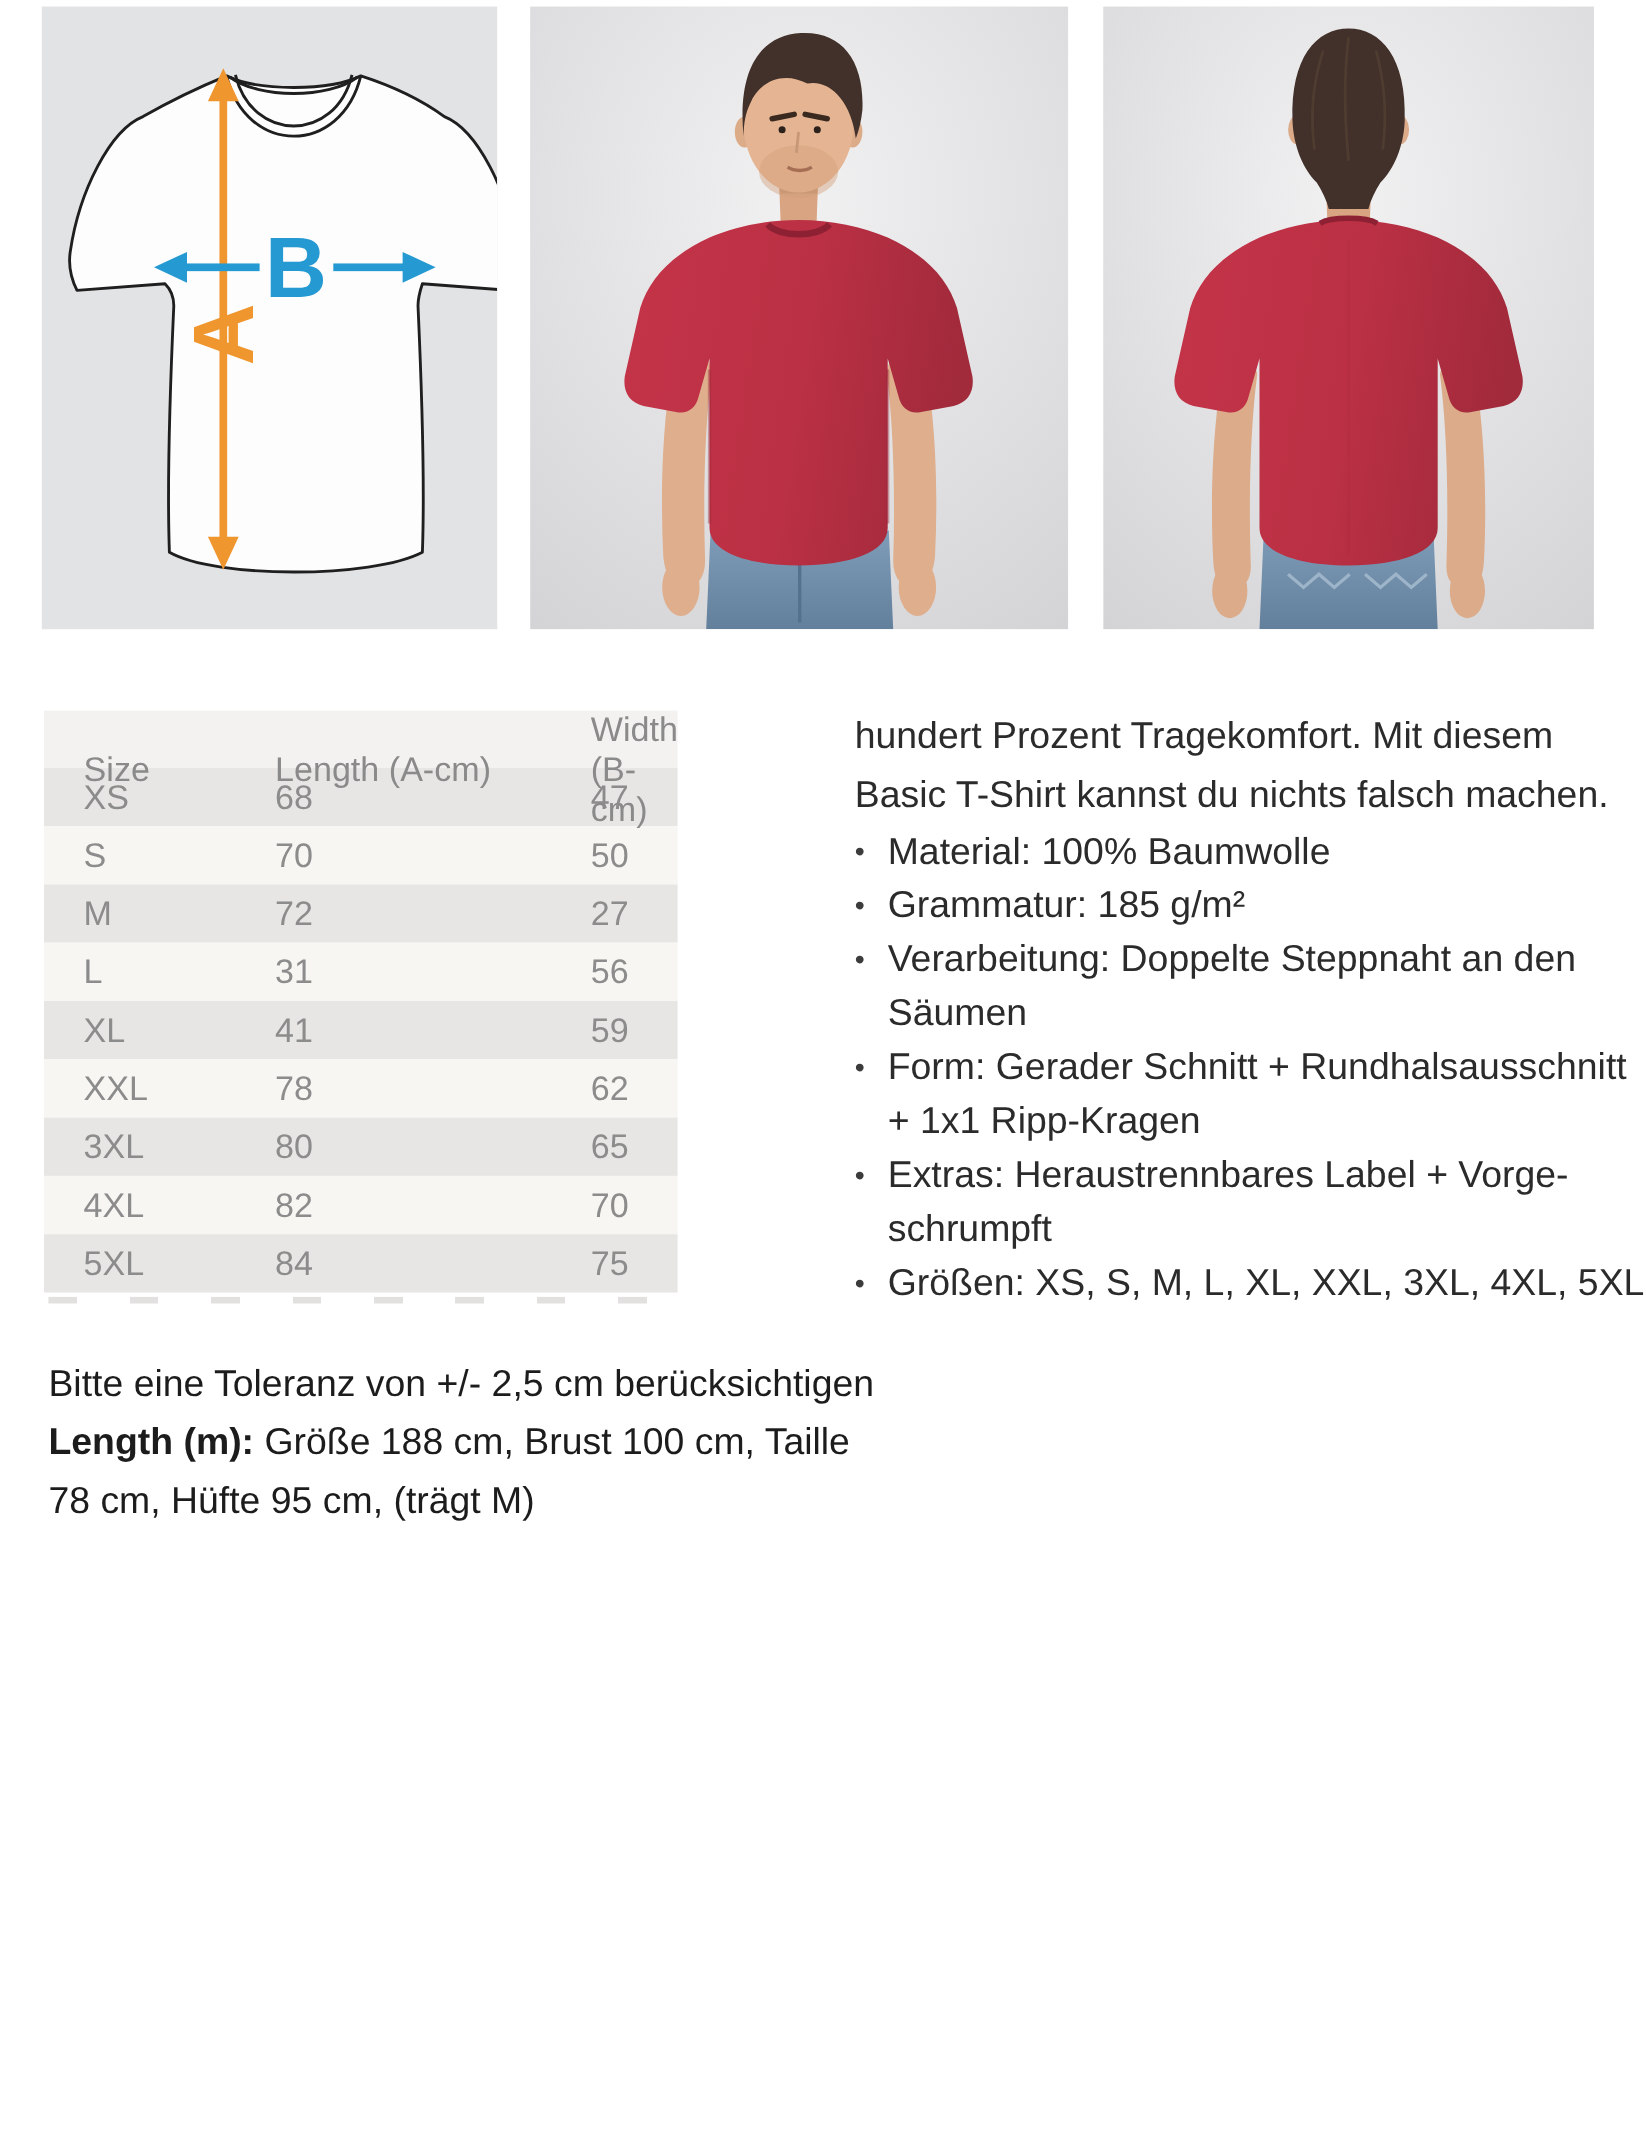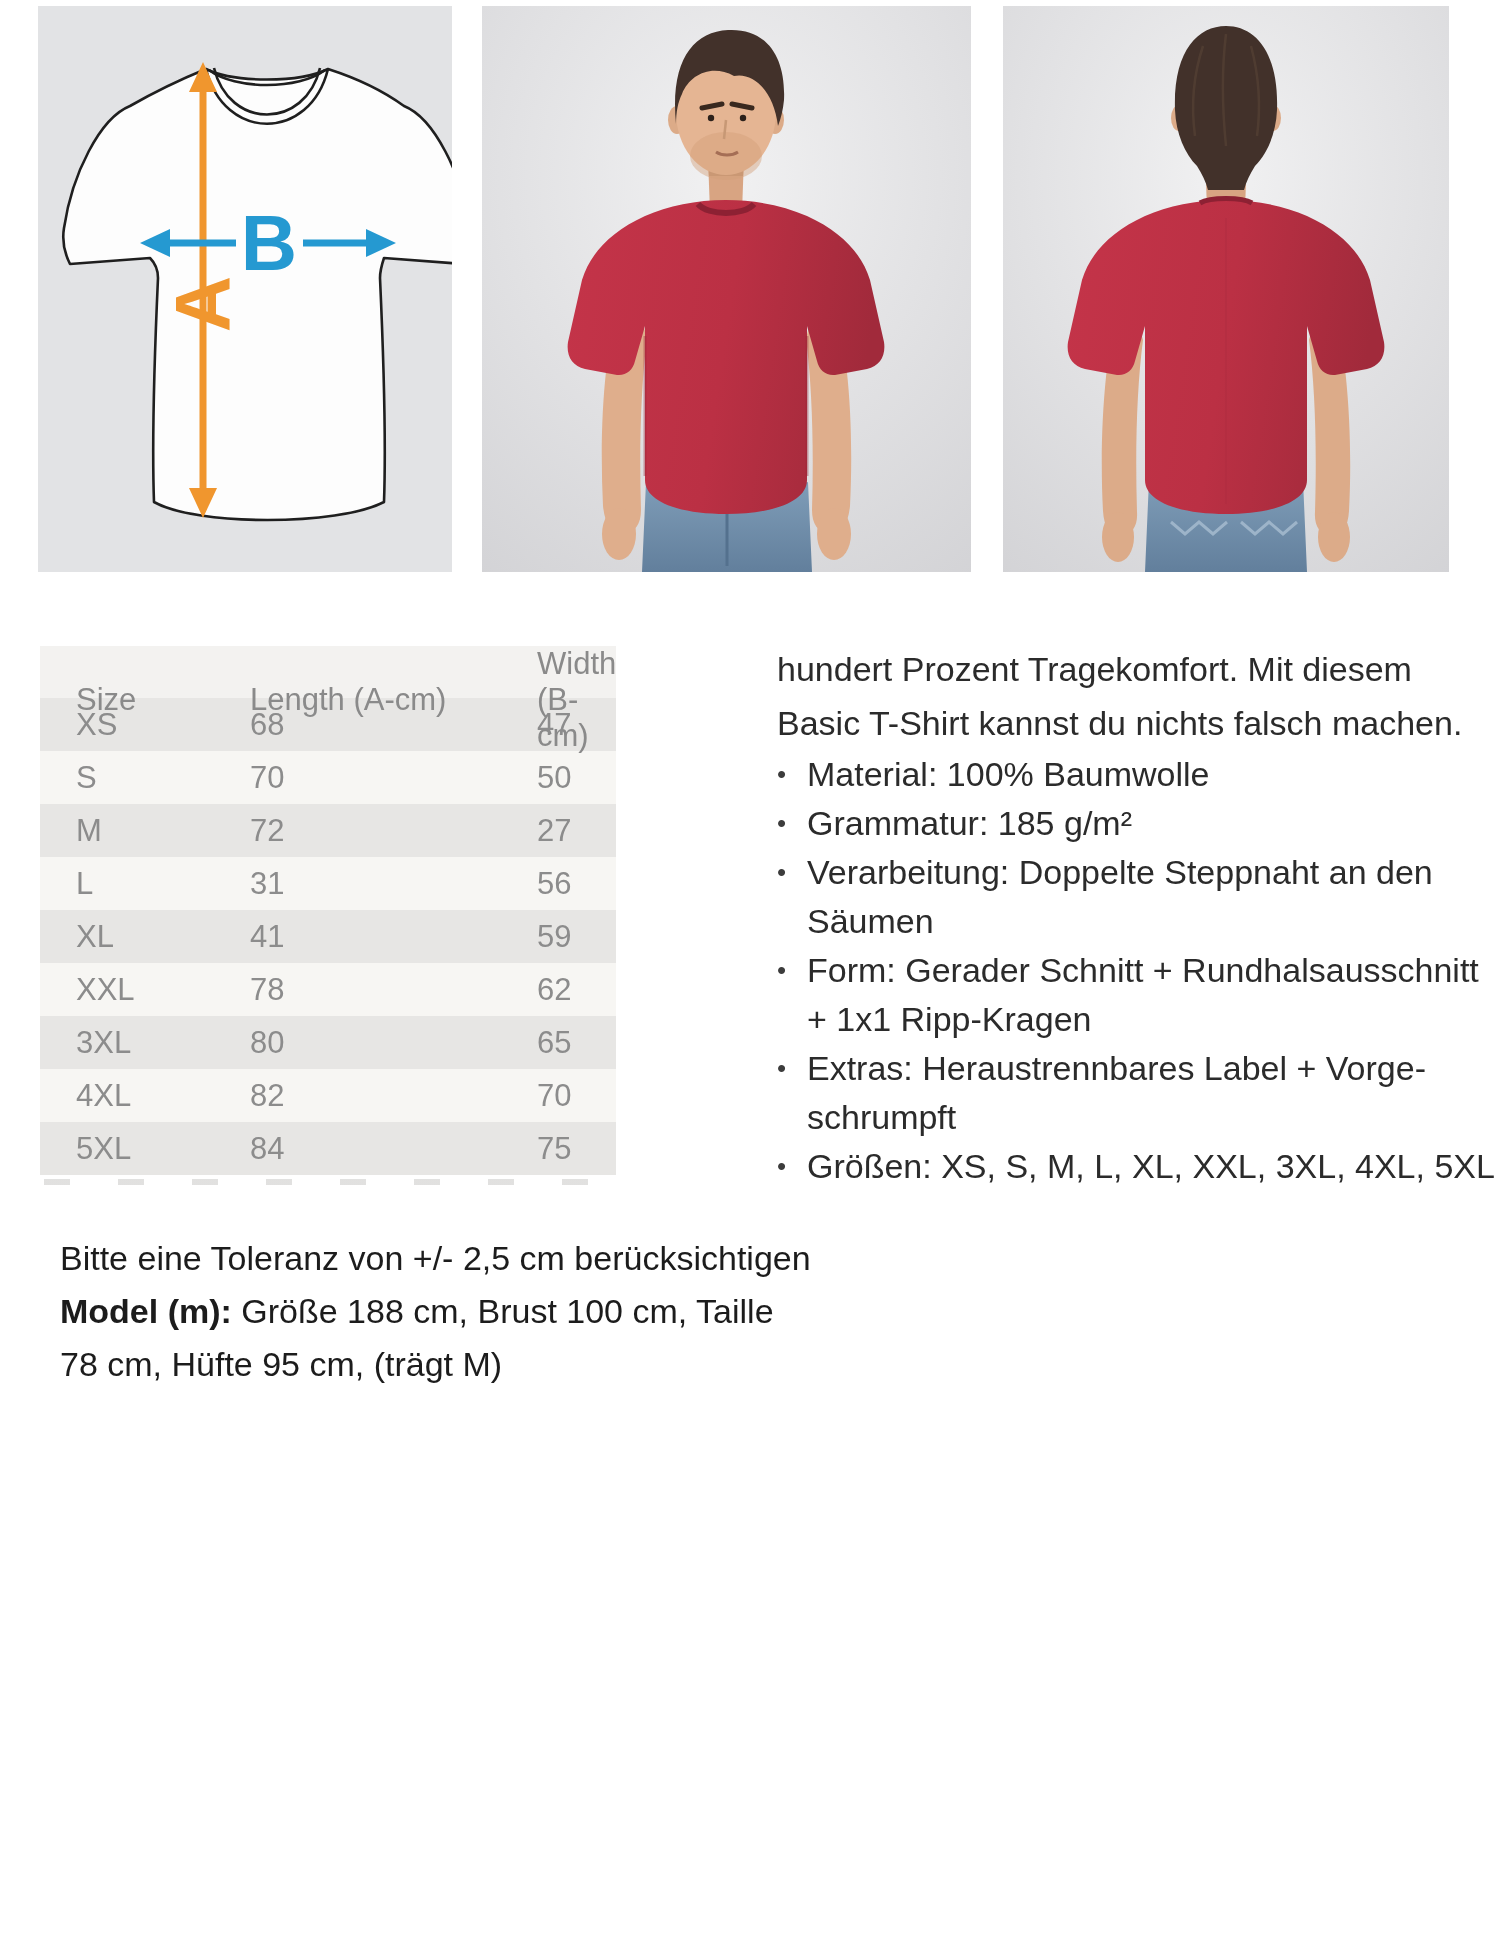--- a/index.html
+++ b/index.html
@@ -31,21 +31,21 @@
   .intro .line{display:block;line-height:54px;white-space:nowrap;}
   .bullets{margin-top:0px;padding:0;list-style:none;}
   .b-item{display:flex;align-items:flex-start;}
   .b-dot{width:30px;min-width:30px;line-height:49px;font-size:26px;color:#3c3c3c;}
   .b-lines{display:block;}
   .b-line{display:block;line-height:49px;white-space:nowrap;}
 
   
   .notes{position:absolute;left:44px;top:1232px;width:680px;font-size:34px;
          line-height:53px;color:#1c1c1c;}
-  .notes .nline{white-space:nowrap;margin-left:16px;}
+  .notes .nline{white-space:nowrap;}
   .notes b{font-weight:bold;}
 </style>
 </head>
 <body>
 
 <div class="page">
 
   <div class="panel" id="panel-diagram">
     <svg viewBox="0 0 414 566" width="414" height="566">
       <rect x="0" y="0" width="414" height="566" fill="#e2e3e5"></rect>
@@ -293,17 +293,17 @@
         <span class="b-dot">•</span>
         <span class="b-lines">
             <span class="b-line">Größen: XS, S, M, L, XL, XXL, 3XL, 4XL, 5XL</span>
           </span>
       </div>
     </div>
   </div>
 
   <div class="notes">
     <div class="nline">Bitte eine Toleranz von +/- 2,5 cm berücksichtigen</div>
-    <div class="nline"><b>Model (m):</b><span> Größe 188 cm, Brust 100 cm, Taille</span></div>
+    <div class="nline"><b>Length (m):</b><span> Größe 188 cm, Brust 100 cm, Taille</span></div>
     <div class="nline">78 cm, Hüfte 95 cm, (trägt M)</div>
   </div>
 
 </div>
 
 </body></html>

